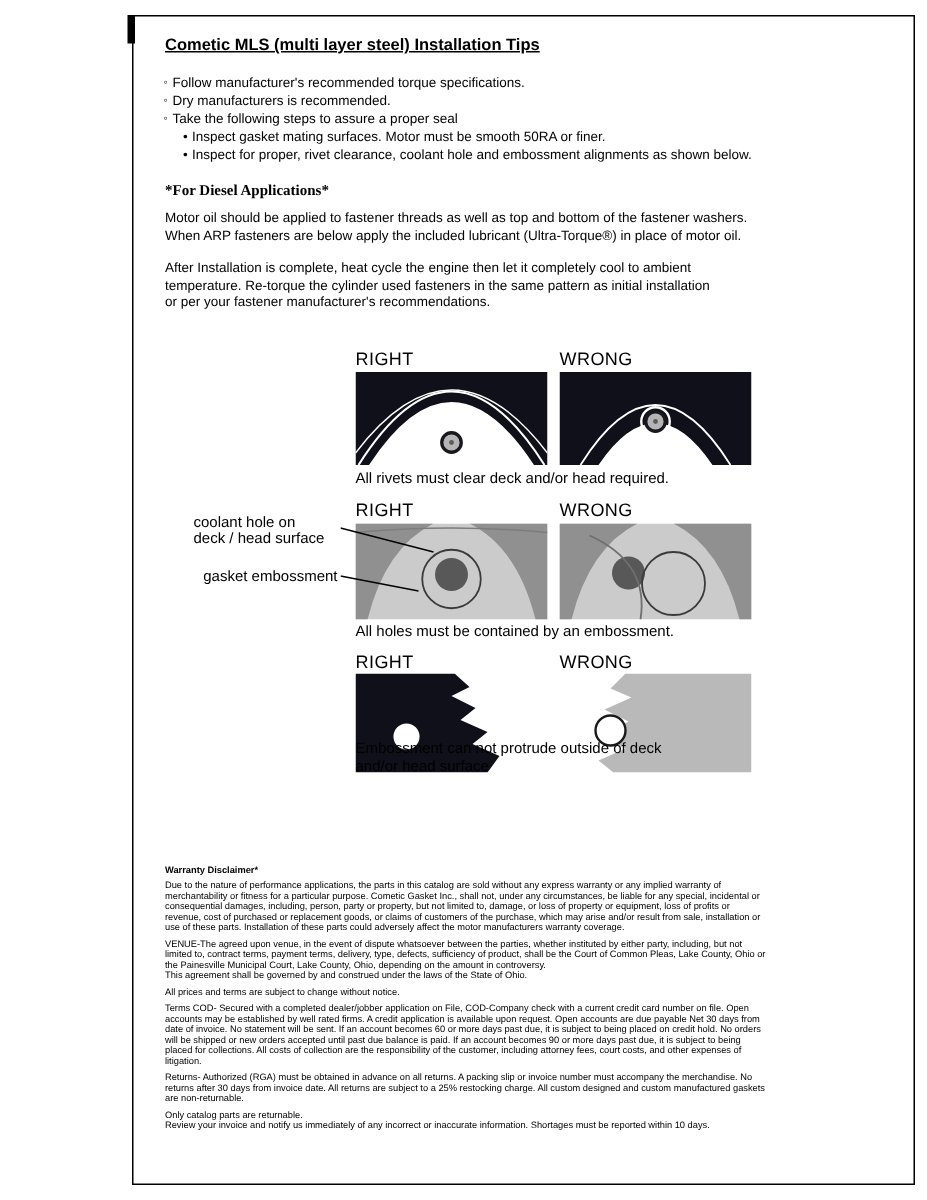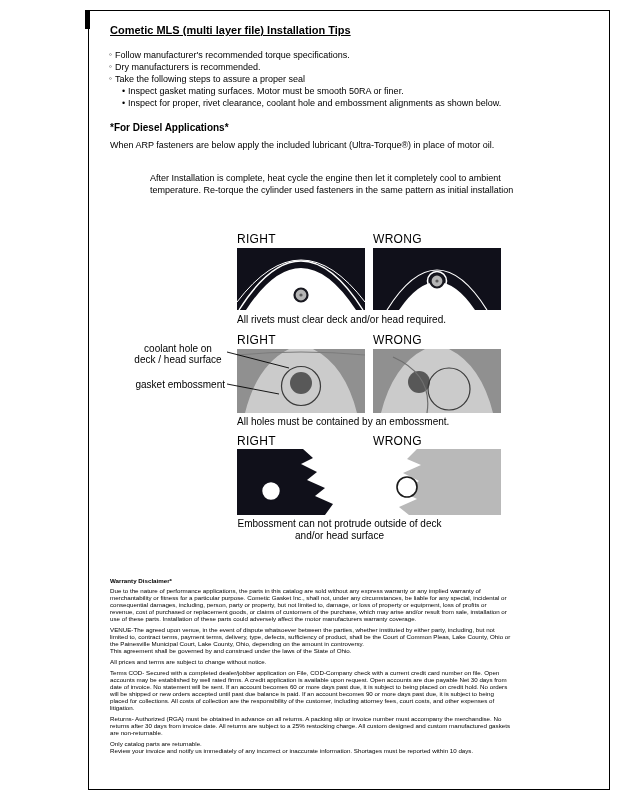--- a/index.html
+++ b/index.html
@@ -20,63 +20,63 @@
     font-size:11px; font-weight:bold; text-decoration:underline; white-space:nowrap;
   }
 
   .tips { position:absolute; left:17px; top:38px; font-size:9px; }
   .tip { display:flex; align-items:flex-start; line-height:12px; }
   .tip .mark { width:9px; text-align:center; flex:0 0 9px; }
   .m1 { font-size:8px; }
   .m2 { font-size:9px; }
   .tip.sub { margin-left:13px; }
 
-  .diesel-h { position:absolute; left:21px; top:111px; font-size:10px; font-weight:bold; white-space:nowrap; }
+  .diesel-h { position:absolute; left:21px; top:111px; font-size:10px; font-weight:bold; white-space:nowrap;font-family:Liberation Serif, serif; }
   .para { position:absolute; left:21px; font-size:9px; line-height:11.5px; }
   .para .pline { white-space:nowrap; }
   .p1 { top:129px; }
-  .p2 { top:162px;margin-left:40px; }
+  .p2 { top:162px; }
   .note { position:absolute; left:21px; top:202px; font-size:9.5px; white-space:nowrap; }
 
   .hdr { position:absolute; width:128px; font-size:12px; letter-spacing:.3px; }
   .col-right { left:148px; }
   .col-wrong { left:284px; }
   .hr1 { top:221px; } .hr2 { top:322px; } .hr3 { top:423px; }
 
   .panel { position:absolute; width:128px; }
   .pr1 { top:237px; height:62px; }
   .pr2 { top:338px; height:64px; }
   .pr3 { top:438px; height:66px; }
   .panel svg { display:block; }
 
   .caption { position:absolute; left:148px; font-size:10px; line-height:12px; }
   .c1 { top:303px; white-space:nowrap; }
   .c2 { top:405px; white-space:nowrap; }
-  .c3 { top:507px; width:205px;text-align:center; }
+  .c3 { top:483px; width:205px; }
 
   .ann { position:absolute; font-size:10px; line-height:11px; }
-  .ann-coolant { left:40px; top:332px; width:98px; text-align:center; }
+  .ann-coolant { left:40px; top:332px; width:98px; text-align:left; }
   .ann-emboss { left:30px; top:368px; width:106px; text-align:right; white-space:nowrap; }
   .ann-arrows { position:absolute; left:138px; top:333px; width:66px; height:62px; }
 
   .fineprint { position:absolute; left:21px; top:566px; width:402px; font-size:6.2px; line-height:7px; }
   .fineprint .fp-h { font-weight:bold; margin-bottom:3px; }
   .fineprint p { margin:0 0 4px 0; }
   .fineprint p.nm { margin-bottom:0; }
 
   .footer { position:absolute; left:302px; top:751px; font-size:13px; letter-spacing:.4px; white-space:nowrap;margin-top:40px; }
 </style>
 </head>
 <body>
 
 <div class="page">
   <div class="frame">
     <div class="corner-mark"></div>
 
-    <h1 class="title">Cometic MLS (multi layer file) Installation Tips</h1>
+    <h1 class="title">Cometic MLS (multi layer steel) Installation Tips</h1>
 
     <div class="tips">
       <div class="tip">
         <span class="mark m1">◦</span>
         <span>Follow manufacturer's recommended torque specifications.</span>
       </div>
       <div class="tip">
         <span class="mark m1">◦</span>
         <span>Dry manufacturers is recommended.</span>
       </div>
@@ -90,26 +90,28 @@
       </div>
       <div class="tip sub">
         <span class="mark m2">•</span>
         <span>Inspect for proper, rivet clearance, coolant hole and embossment alignments as shown below.</span>
       </div>
     </div>
 
     <h2 class="diesel-h">*For Diesel Applications*</h2>
 
     <div class="para p1">
+      <div class="pline">Motor oil should be applied to fastener threads as well as top and bottom of the fastener washers.</div>
       <div class="pline">When ARP fasteners are below apply the included lubricant (Ultra-Torque®) in place of motor oil.</div>
     </div>
 
     <div class="para p2">
       <div class="pline">After Installation is complete, heat cycle the engine then let it completely cool to ambient</div>
       <div class="pline">temperature. Re-torque the cylinder used fasteners in the same pattern as initial installation</div>
+      <div class="pline">or per your fastener manufacturer's recommendations.</div>
     </div>
 
 
     <div class="hdr col-right hr1">RIGHT</div>
     <div class="hdr col-wrong hr1">WRONG</div>
 
     <div class="panel col-right pr1">
       <svg width="128" height="62" viewBox="0 0 128 62">
         <path d="M0,0 H128 V62 H119 Q64,-22 9,62 H0 Z" fill="#10101a"></path>
         <path d="M2,62 Q64,-36 126,62" fill="none" stroke="#ffffff" stroke-width="1.4"></path>

